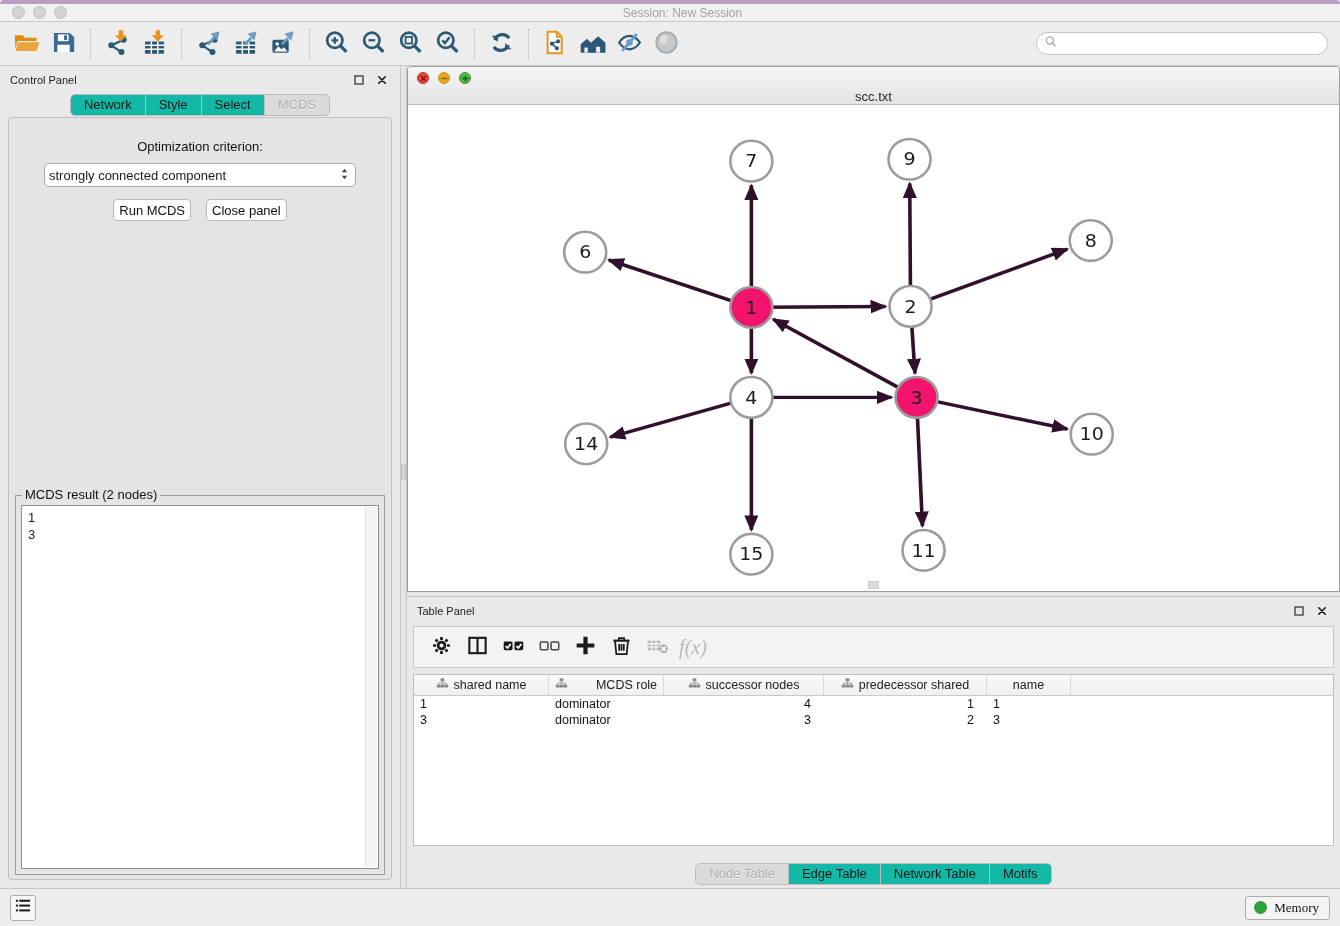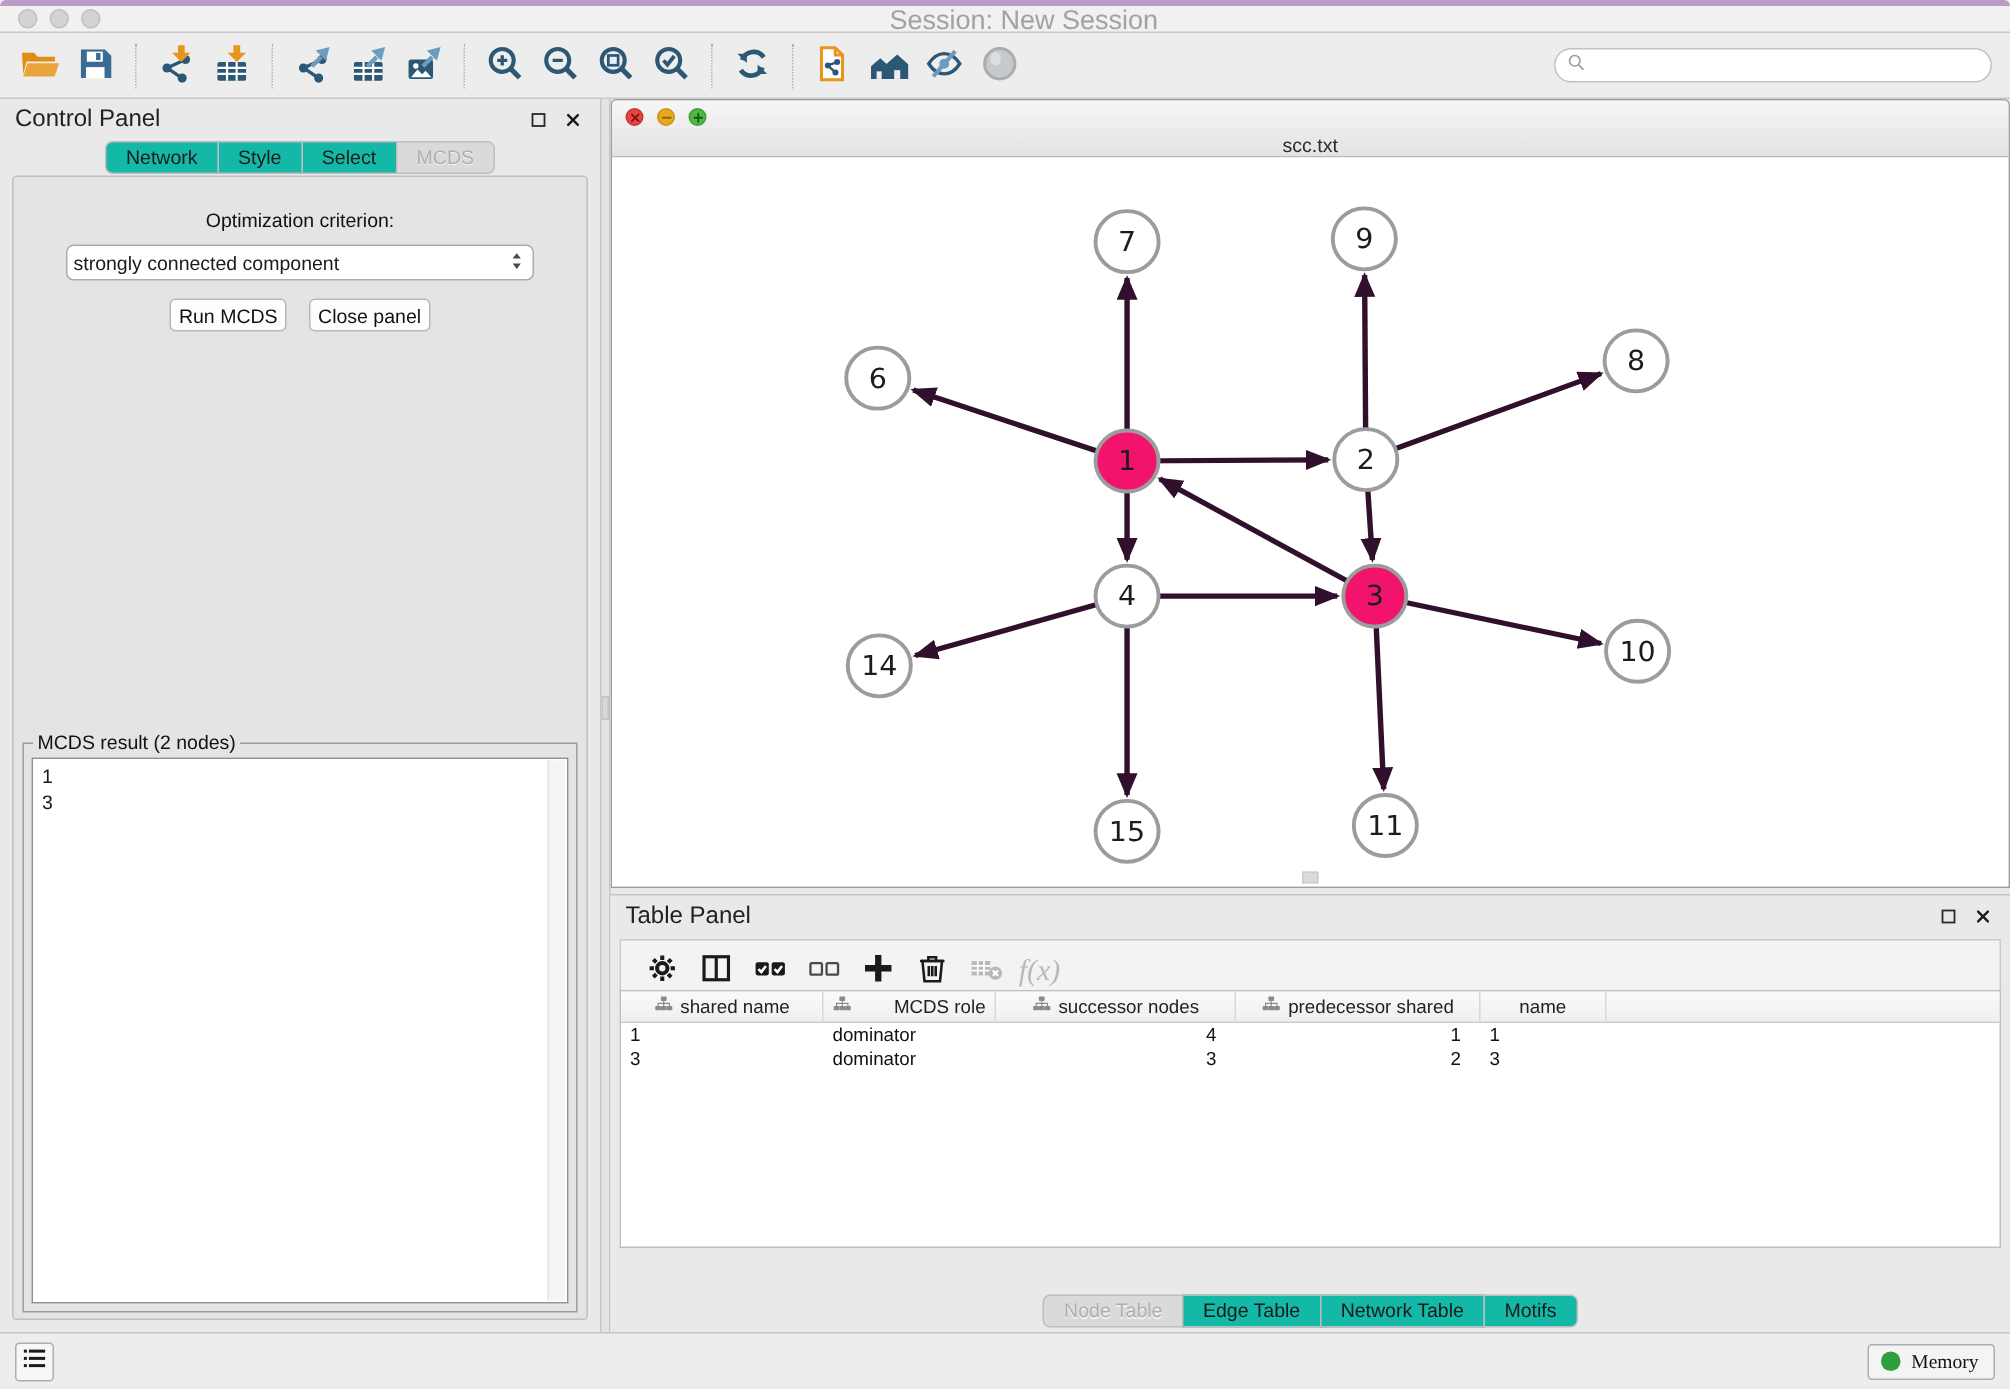--- a/index.html
+++ b/index.html
@@ -5,39 +5,39 @@
   * { margin:0; padding:0; box-sizing:border-box; }
   html,body { width:1340px; height:926px; }
   body { font-family:"Liberation Sans","DejaVu Sans",sans-serif; font-size:13px; color:#1a1a1a; background:#E8E8E8; }
   .app { width:1340px; height:926px; display:flex; flex-direction:column; overflow:hidden; background:#E8E8E8; }
 
   
   .titlebar { height:22px; position:relative; background:#F1F1F1; border-bottom:1px solid #C9C9C9; flex:none; }
   .mac-strip { position:absolute; top:0; left:0; right:0; height:4px; background:#BA9DC6; border-radius:7px 7px 0 0; }
   .traffic-inactive { position:absolute; top:6px; left:12px; display:flex; gap:8px; }
   .traffic-inactive span { width:13px; height:13px; border-radius:50%; background:#D3D3D3; border:1px solid #C0C0C0; }
-  .win-title { text-align:center; line-height:20px; padding-top:3px; color:#A2A2A2; font-size:18px;padding-left:25px; }
+  .win-title { text-align:center; line-height:20px; padding-top:3px; color:#A2A2A2; font-size:12px;padding-left:25px; }
 
   
   .toolbar { height:44px; flex:none; display:flex; align-items:center; background:#EDEDED; border-bottom:1px solid #C9C9C9; padding:0 8px; }
   .tools { display:flex; align-items:center; }
   .tbtn { width:37px; height:36px; display:flex; align-items:center; justify-content:center; cursor:default; }
   .tbtn svg { width:27px; height:27px; }
   .tsep { width:0; height:30px; border-left:1px dotted #B3B3B3; margin:0 8px; }
   .search-wrap { margin-left:auto; margin-right:4px; width:292px; height:23px; border:1px solid #C2C2C2; border-radius:12px; background:#fff; display:flex; align-items:center; padding:0 7px; }
   .search-wrap svg { width:14px; height:14px; flex:none; }
   .search-wrap input { border:0; outline:0; flex:1; font:13px "Liberation Sans","DejaVu Sans",sans-serif; background:transparent; margin-left:4px; }
 
   
   .content { flex:1; display:flex; min-height:0; }
 
   
   .control-panel { width:400px; flex:none; position:relative; background:#E9E9E9; }
   .panel-head { height:27px; display:flex; align-items:center; padding:0 10px; }
-  .panel-title { font-size:16px; color:#222;text-align:right; }
+  .panel-title { font-size:11px; color:#222;text-align:right; }
   .panel-head .spacer { flex:1; }
   .panel-btn { width:17px; height:17px; display:flex; align-items:center; justify-content:center; margin-left:6px; }
   .panel-btn svg { width:12px; height:12px; }
 
   .tabs-row { display:flex; justify-content:center; }
   .tab { font-size:13px; padding:2px 13px 3px; background:#14b8a6; border:1px solid #BDBDBD; margin-left:-1px; color:#1a1a1a; white-space:nowrap; }
   .tab:first-child { border-radius:5px 0 0 5px; margin-left:0; }
   .tab:last-child { border-radius:0 5px 5px 0; }
   .tab.active { background:#DADADA; color:#AFAFAF; text-shadow:0 1px 0 #F5F5F5; }
 
@@ -77,21 +77,21 @@
   .resize-handle { position:absolute; bottom:2px; left:50%; margin-left:-6px; width:11px; height:8px; background:#DADADA; border:1px solid #CDCDCD; }
 
   .h-gap { height:4px; flex:none; }
 
   
   .table-panel { flex:1; position:relative; background:#E9E9E9; border-top:1px solid #C2C2C2; min-height:0; }
   .tp-toolbar { position:absolute; top:29px; left:6px; right:6px; height:42px; background:#F3F3F3; border:1px solid #CACACA; display:flex; align-items:center; padding:0 9px; }
   .tpbtn { width:36px; height:34px; display:flex; align-items:center; justify-content:center; }
   .tpbtn svg { width:23px; height:23px; }
   .tpbtn .fx-text { font-family:"Liberation Serif","DejaVu Serif",serif; font-style:italic; font-size:20px; color:#B9B9B9; }
-  .tp-table { position:absolute; top:63px; left:6px; right:6px; height:172px; background:#fff; border:1px solid #BFBFBF; overflow:hidden; }
+  .tp-table { position:absolute; top:77px; left:6px; right:6px; height:172px; background:#fff; border:1px solid #BFBFBF; overflow:hidden; }
   .thead { display:flex; height:21px; background:linear-gradient(#FAFAFA,#EFEFEF); border-bottom:1px solid #CACACA; }
   .th { display:flex; align-items:center; justify-content:center; gap:5px; border-right:1px solid #D8D8D8; font-size:12.5px; color:#222; flex:none; }
   .th svg { width:13px; height:13px; }
   .trow { display:flex; height:16px; align-items:center; }
   .td { flex:none; font-size:12.5px; color:#111; padding:0 6px; overflow:hidden; white-space:nowrap; }
   .td.right { text-align:right; padding-right:13px; }
   .tp-tabs { position:absolute; bottom:3px; left:0; right:0; }
 
   
   .statusbar { height:38px; flex:none; background:#EDEDED; border-top:1px solid #C6C6C6; display:flex; align-items:center; padding:0 10px;font-family:Liberation Serif, serif; }

